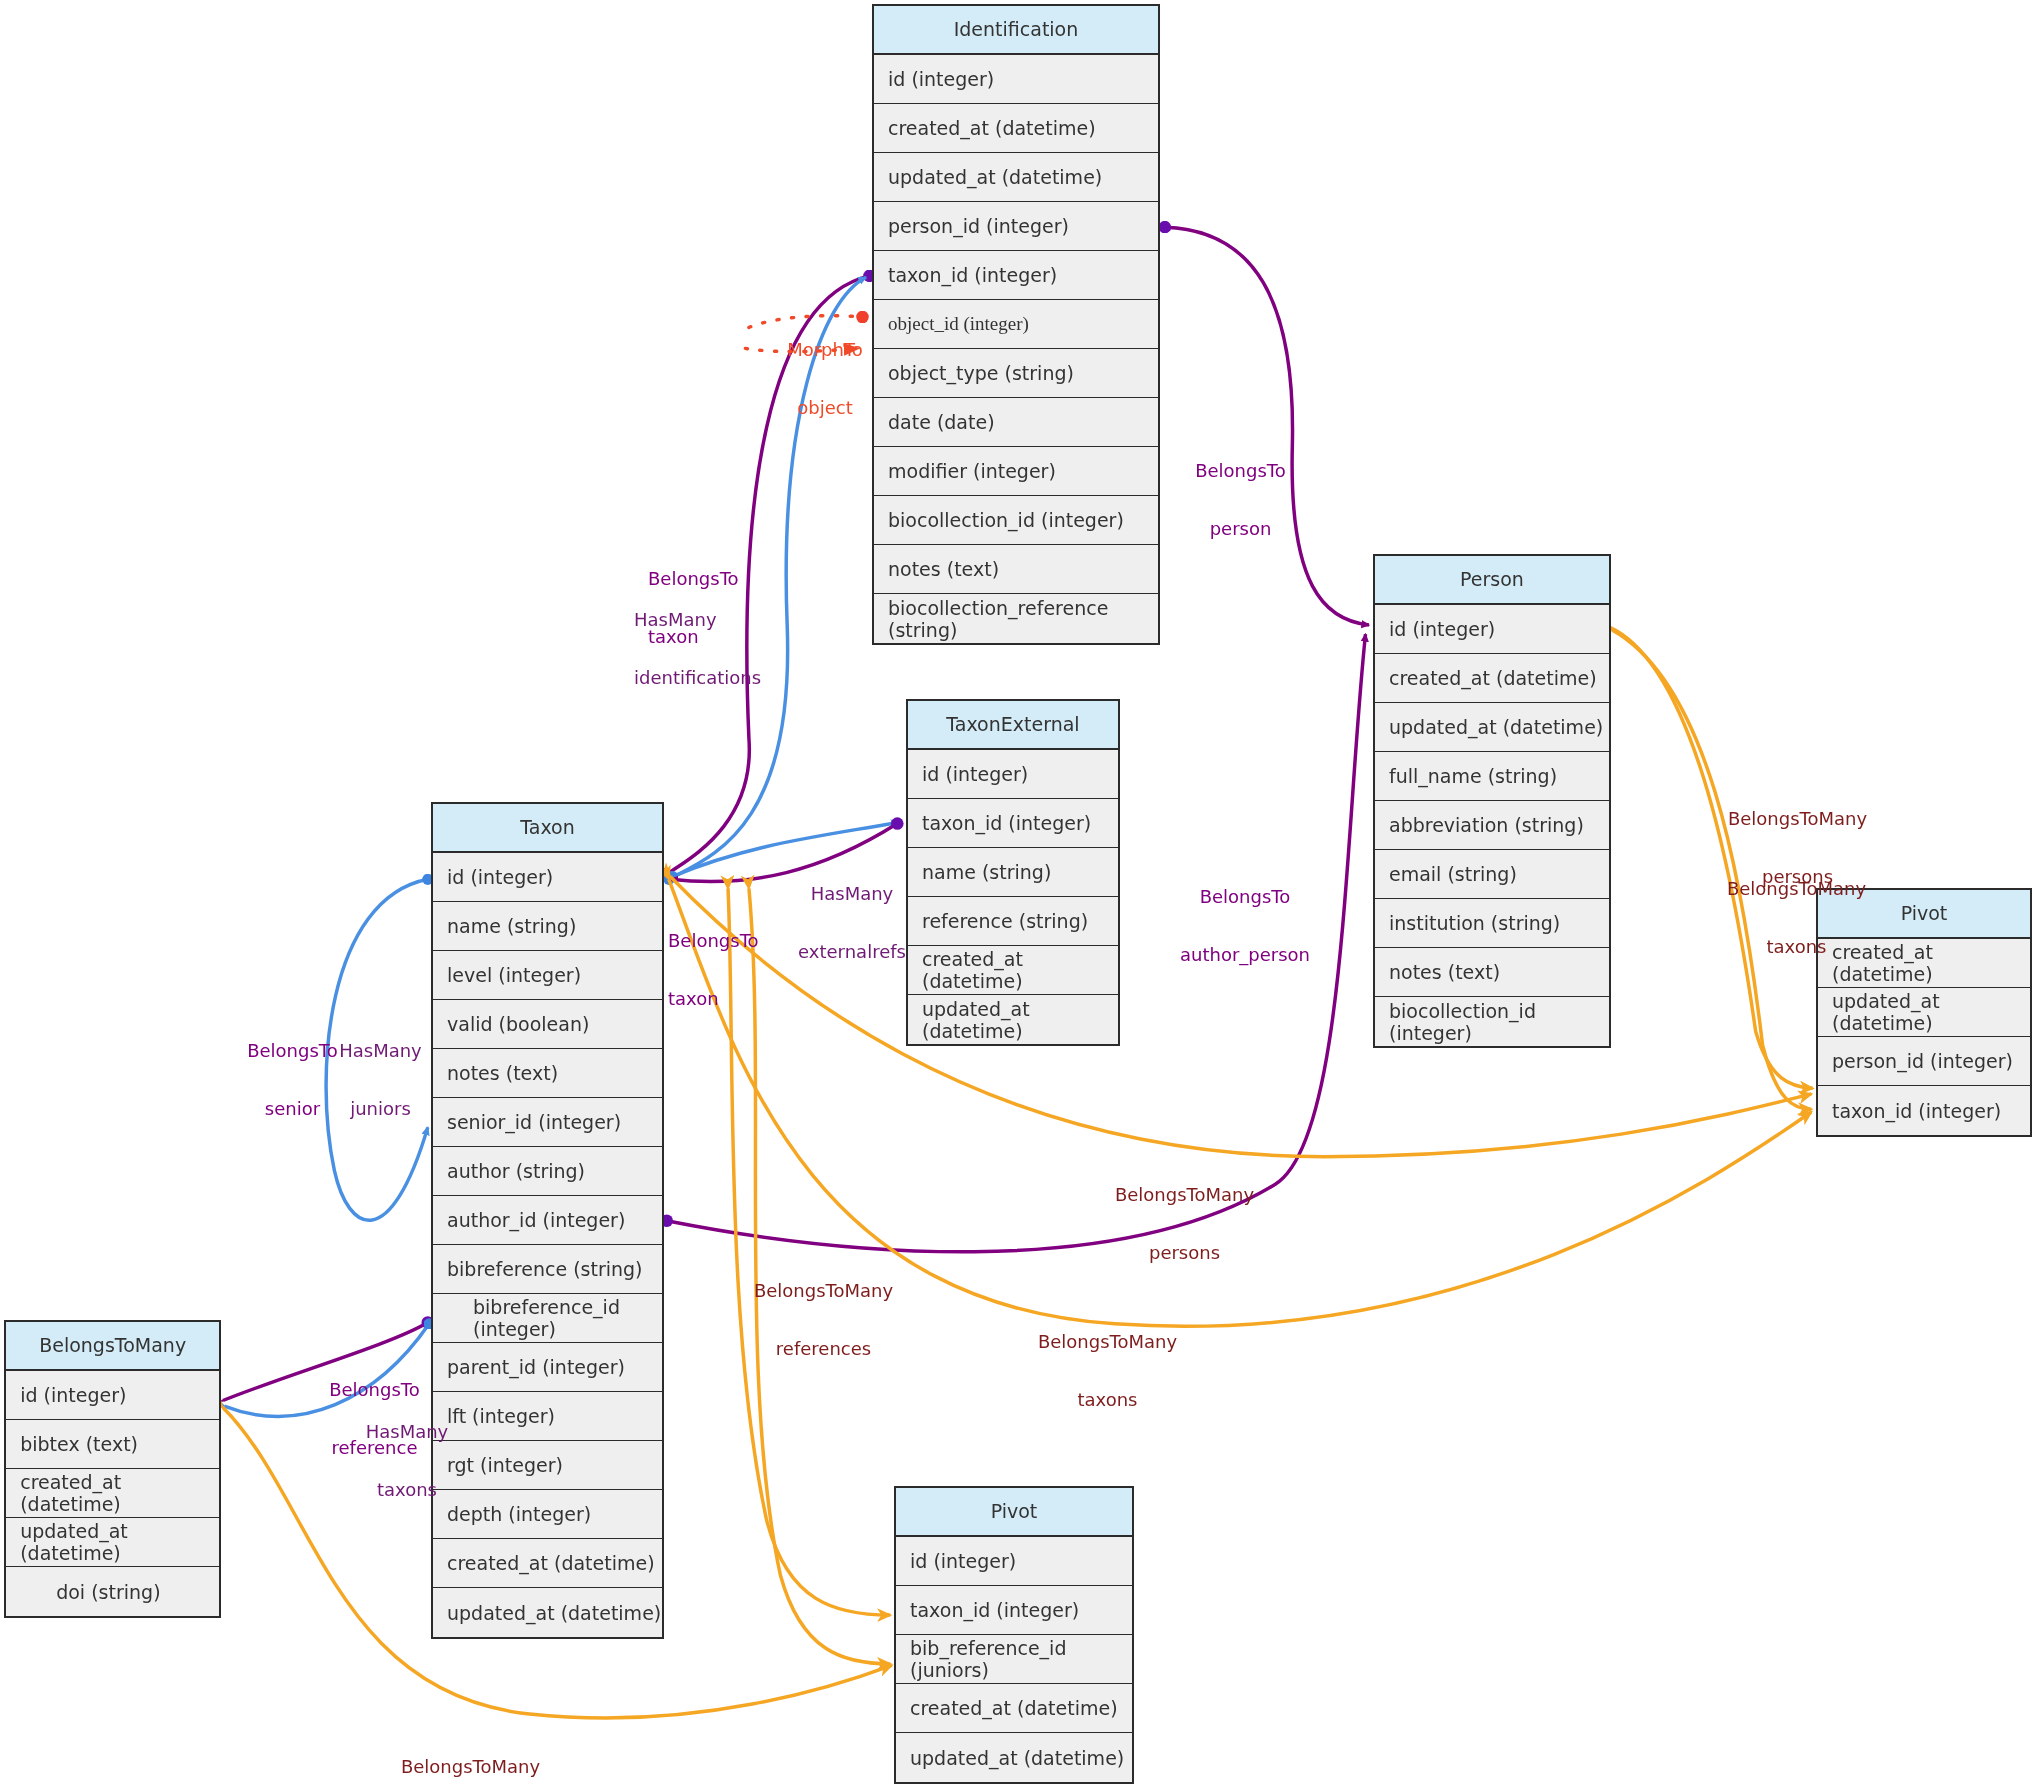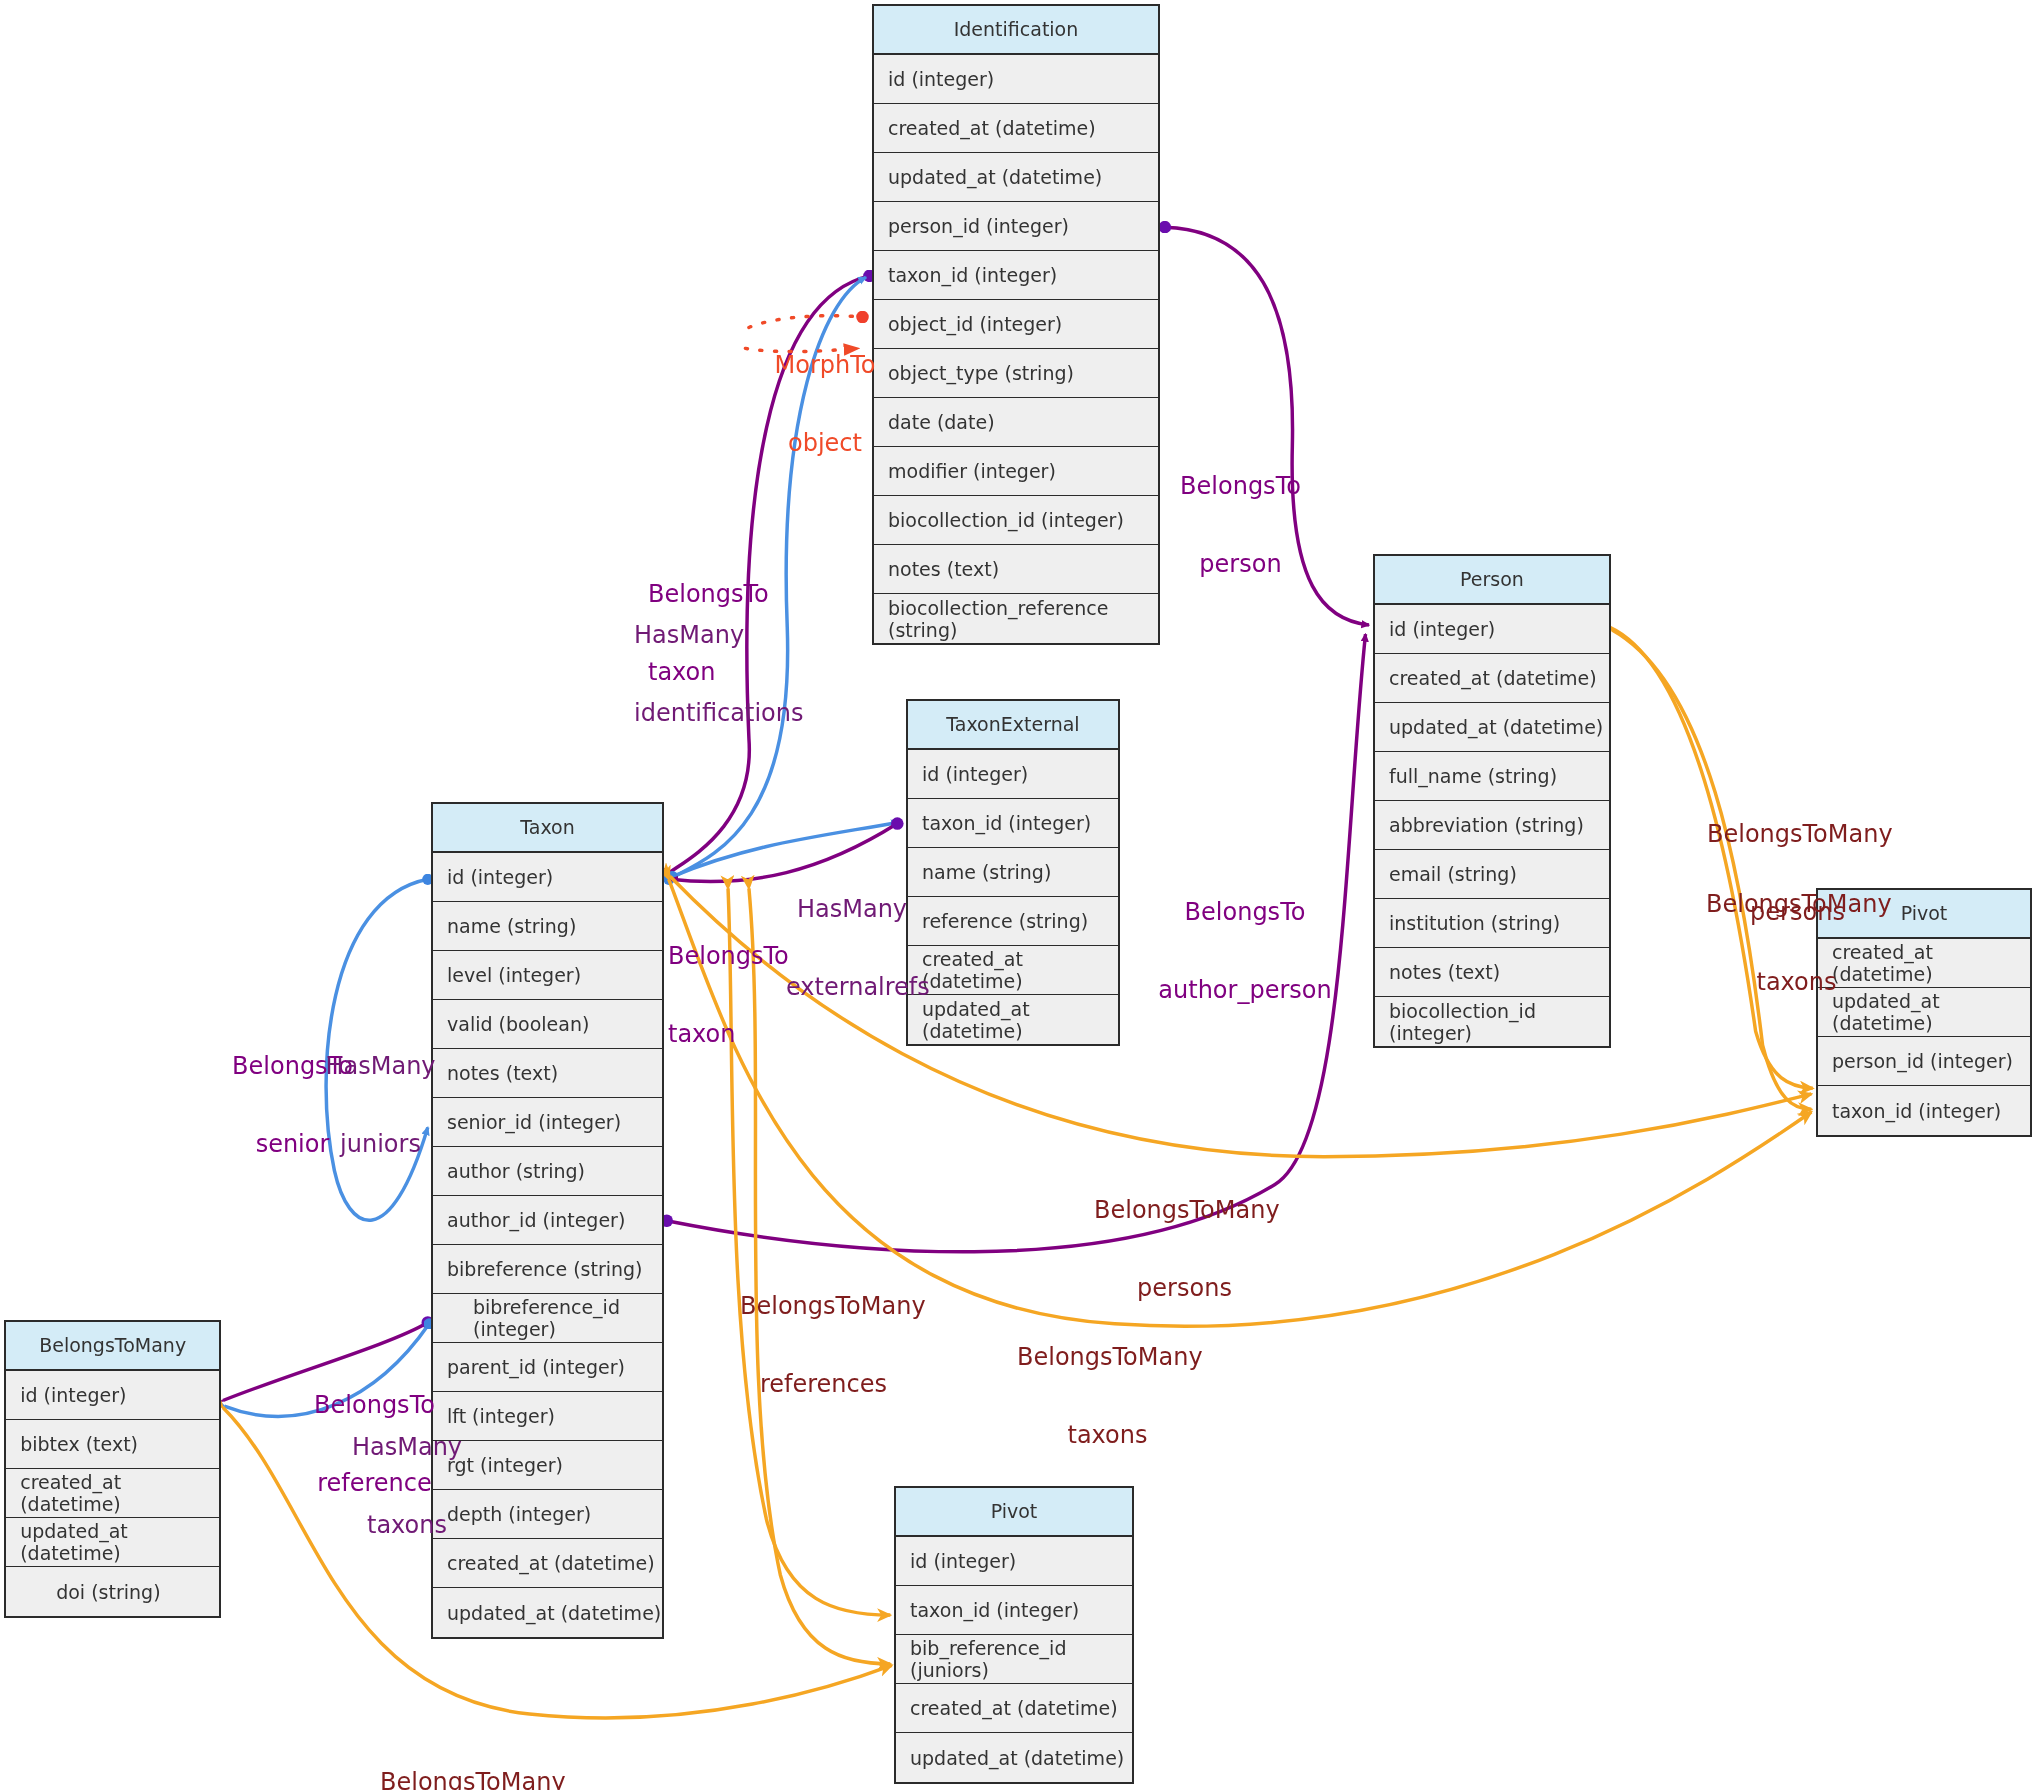--- a/index.html
+++ b/index.html
@@ -53,21 +53,21 @@
     display: flex;
     align-items: center;
     padding-left: 14px;
   }
   .entity-field:last-child {
     border-bottom: none;
   }
   .edge-label {
     position: absolute;
     text-align: center;
-    font-size: 24px;
+    font-size: 18px;
     line-height: 1.08;
     white-space: pre;
     z-index: 8;
     pointer-events: none;
   }
   .lbl-belongsto { color: #800080; }
   .lbl-hasmany   { color: #701a75; }
   .lbl-btm       { color: #7f1d1d; }
   .lbl-morphto   { color: #f04a28; }
 </style>
@@ -136,21 +136,21 @@
     <path d="M320,2020 C450,2150 480,2430 760,2460 C1000,2485 1200,2420 1280,2390" stroke="#f5a623" stroke-width="5" fill="none" marker-start="url(#arrow-orange)" marker-end="url(#arrow-orange)"></path>
   </svg>
 
   <div class="entity" style="left:872px; top:4.2px; width:288px;">
     <div class="entity-title" style="height:49px;">Identification</div>
     <div class="entity-field" style="height:49px;">id (integer)</div>
     <div class="entity-field" style="height:49px;">created_at (datetime)</div>
     <div class="entity-field" style="height:49px;">updated_at (datetime)</div>
     <div class="entity-field" style="height:49px;">person_id (integer)</div>
     <div class="entity-field" style="height:49px;">taxon_id (integer)</div>
-    <div class="entity-field" style="height:49px;">object_id (integer)</div>
+    <div class="entity-field" style="height:49px;font-family:Liberation Serif, serif;">object_id (integer)</div>
     <div class="entity-field" style="height:49px;">object_type (string)</div>
     <div class="entity-field" style="height:49px;">date (date)</div>
     <div class="entity-field" style="height:49px;">modifier (integer)</div>
     <div class="entity-field" style="height:49px;">biocollection_id (integer)</div>
     <div class="entity-field" style="height:49px;">notes (text)</div>
     <div class="entity-field" style="height:49px;">biocollection_reference (string)</div>
   </div>
 
   <div class="entity" style="left:906px; top:699px; width:214px;">
     <div class="entity-title" style="height:49px;">TaxonExternal</div>

